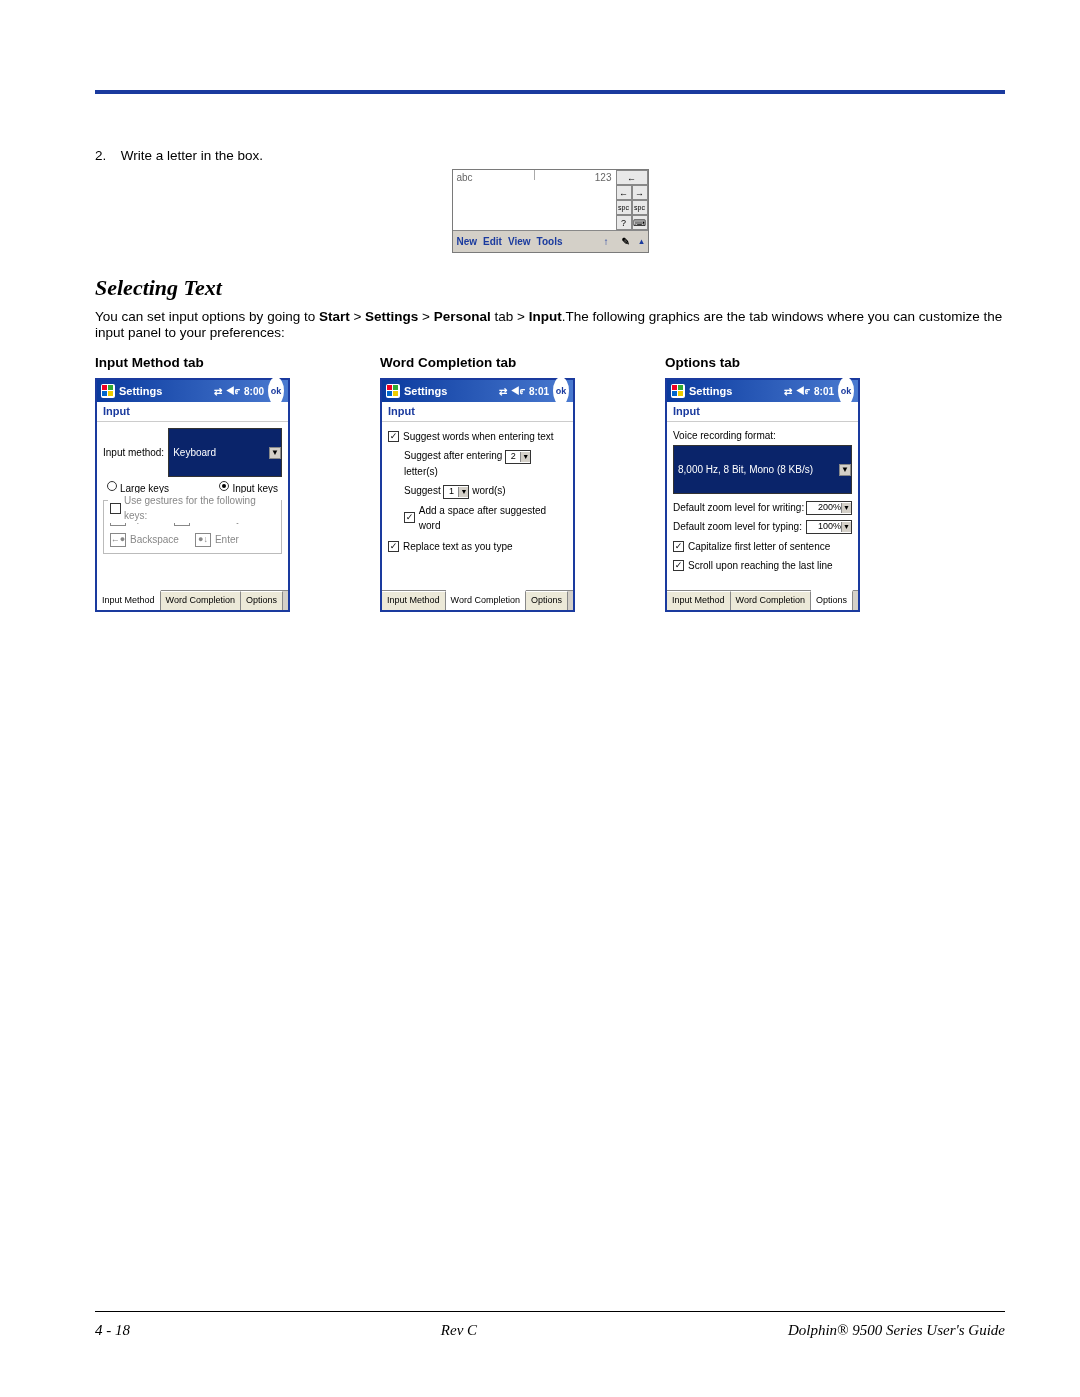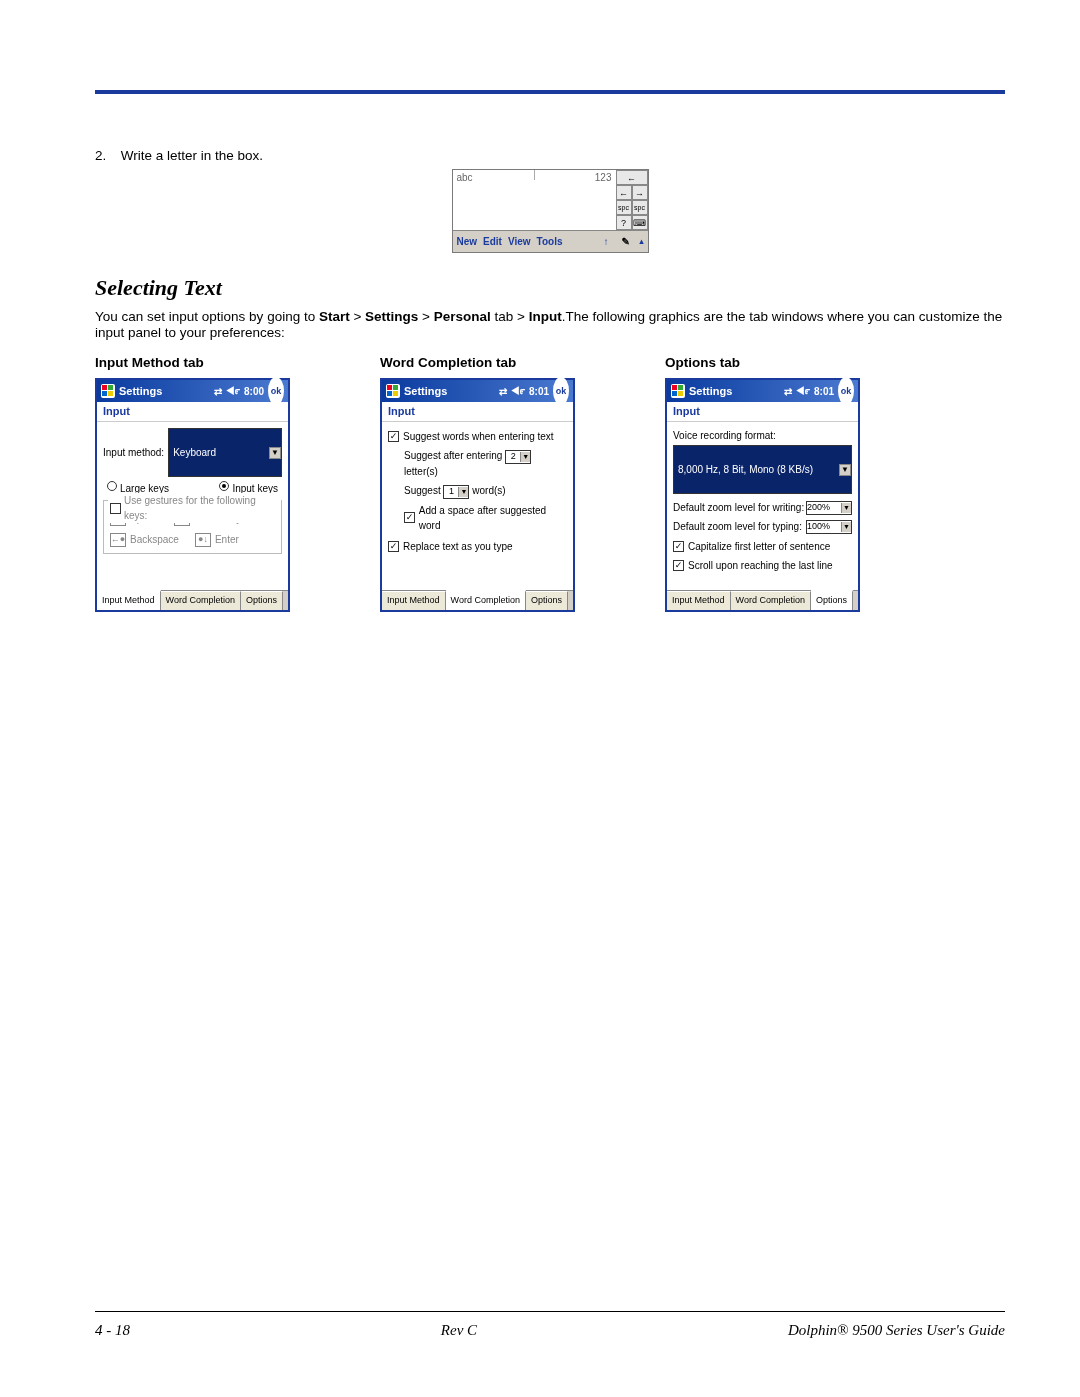--- a/index.html
+++ b/index.html
@@ -310,21 +310,21 @@
     text-align: center;
   }
   .zoom-combo {
     border: 1px solid #333;
     background: #fff;
     display: inline-flex;
     align-items: center;
     width: 46px;
     height: 14px;
   }
-  .zoom-combo .val { flex: 1; text-align: left; font-size: 9px; }
+  .zoom-combo .val { flex: 1; text-align: right; font-size: 9px; }
   .zoom-combo .arr {
     width: 10px;
     background: #d4d0c8;
     border-left: 1px solid #888;
     font-size: 7px;
     text-align: center;
   }
   .opt-row {
     display: flex;
     justify-content: space-between;

